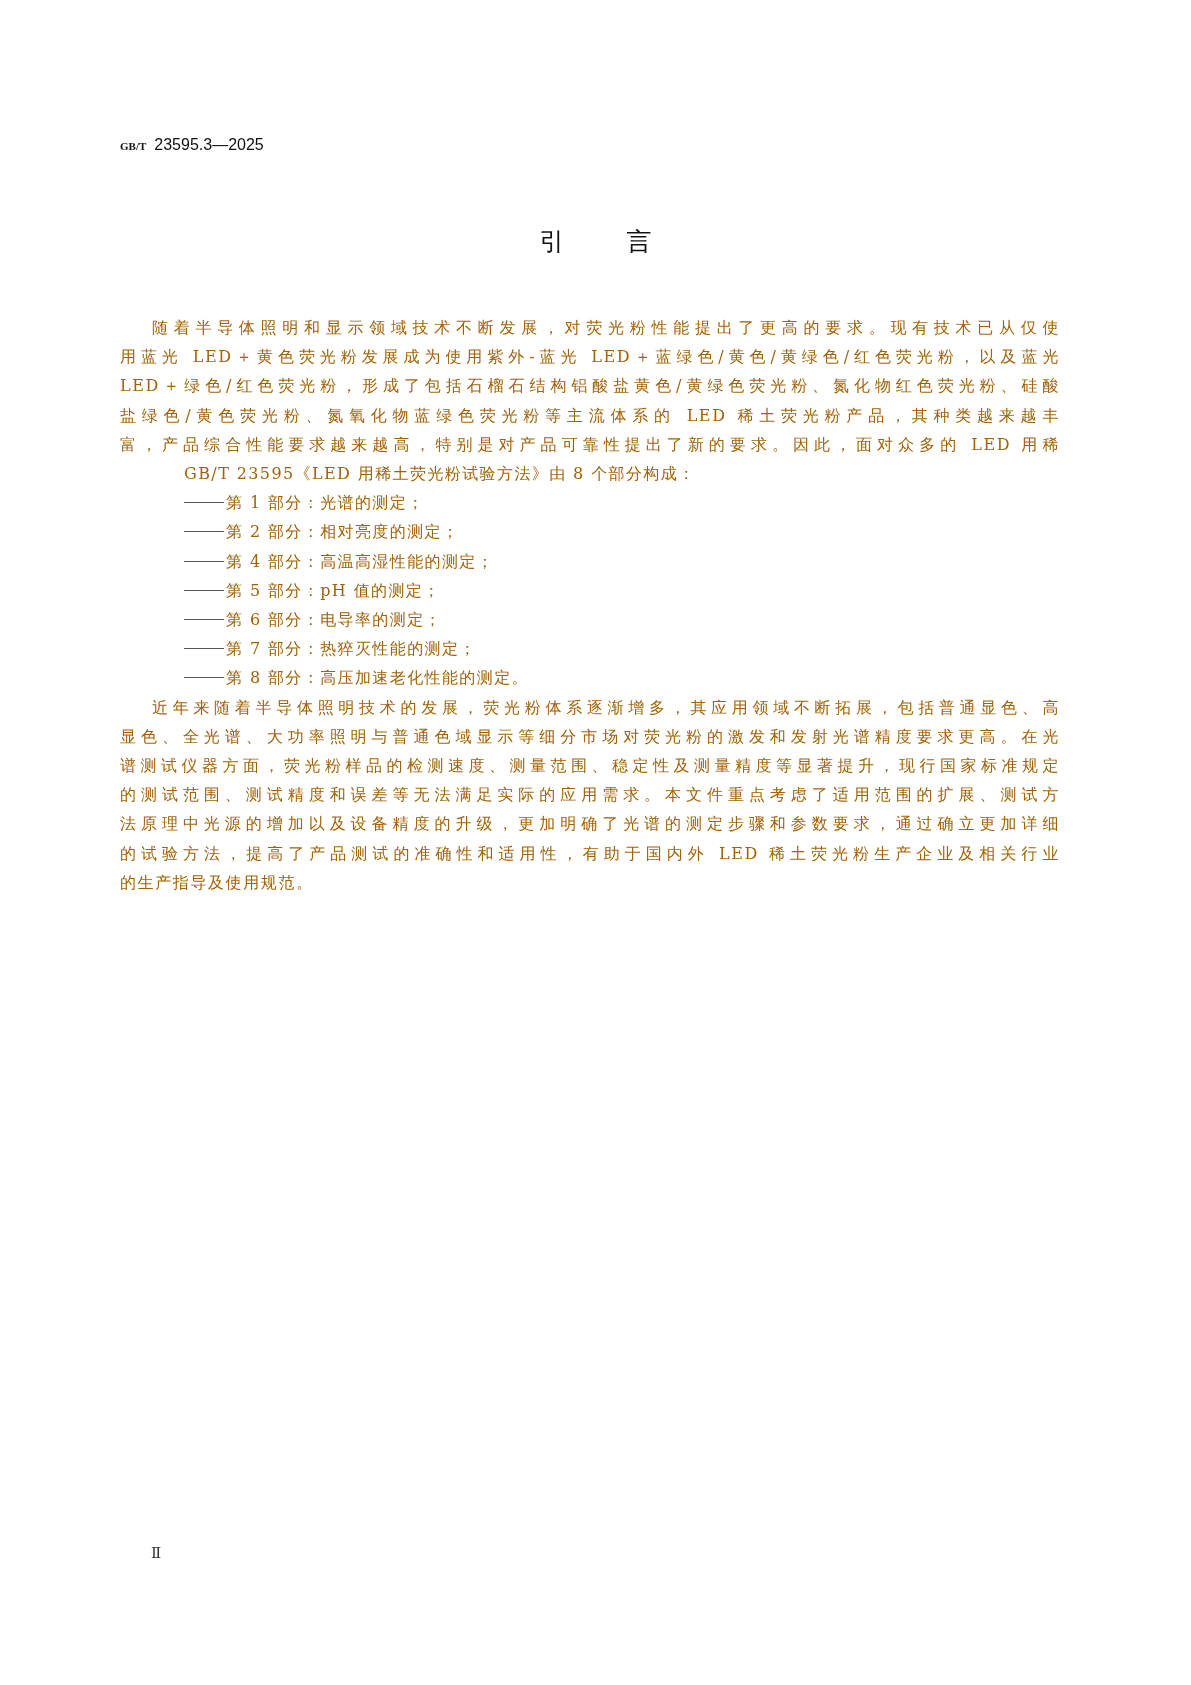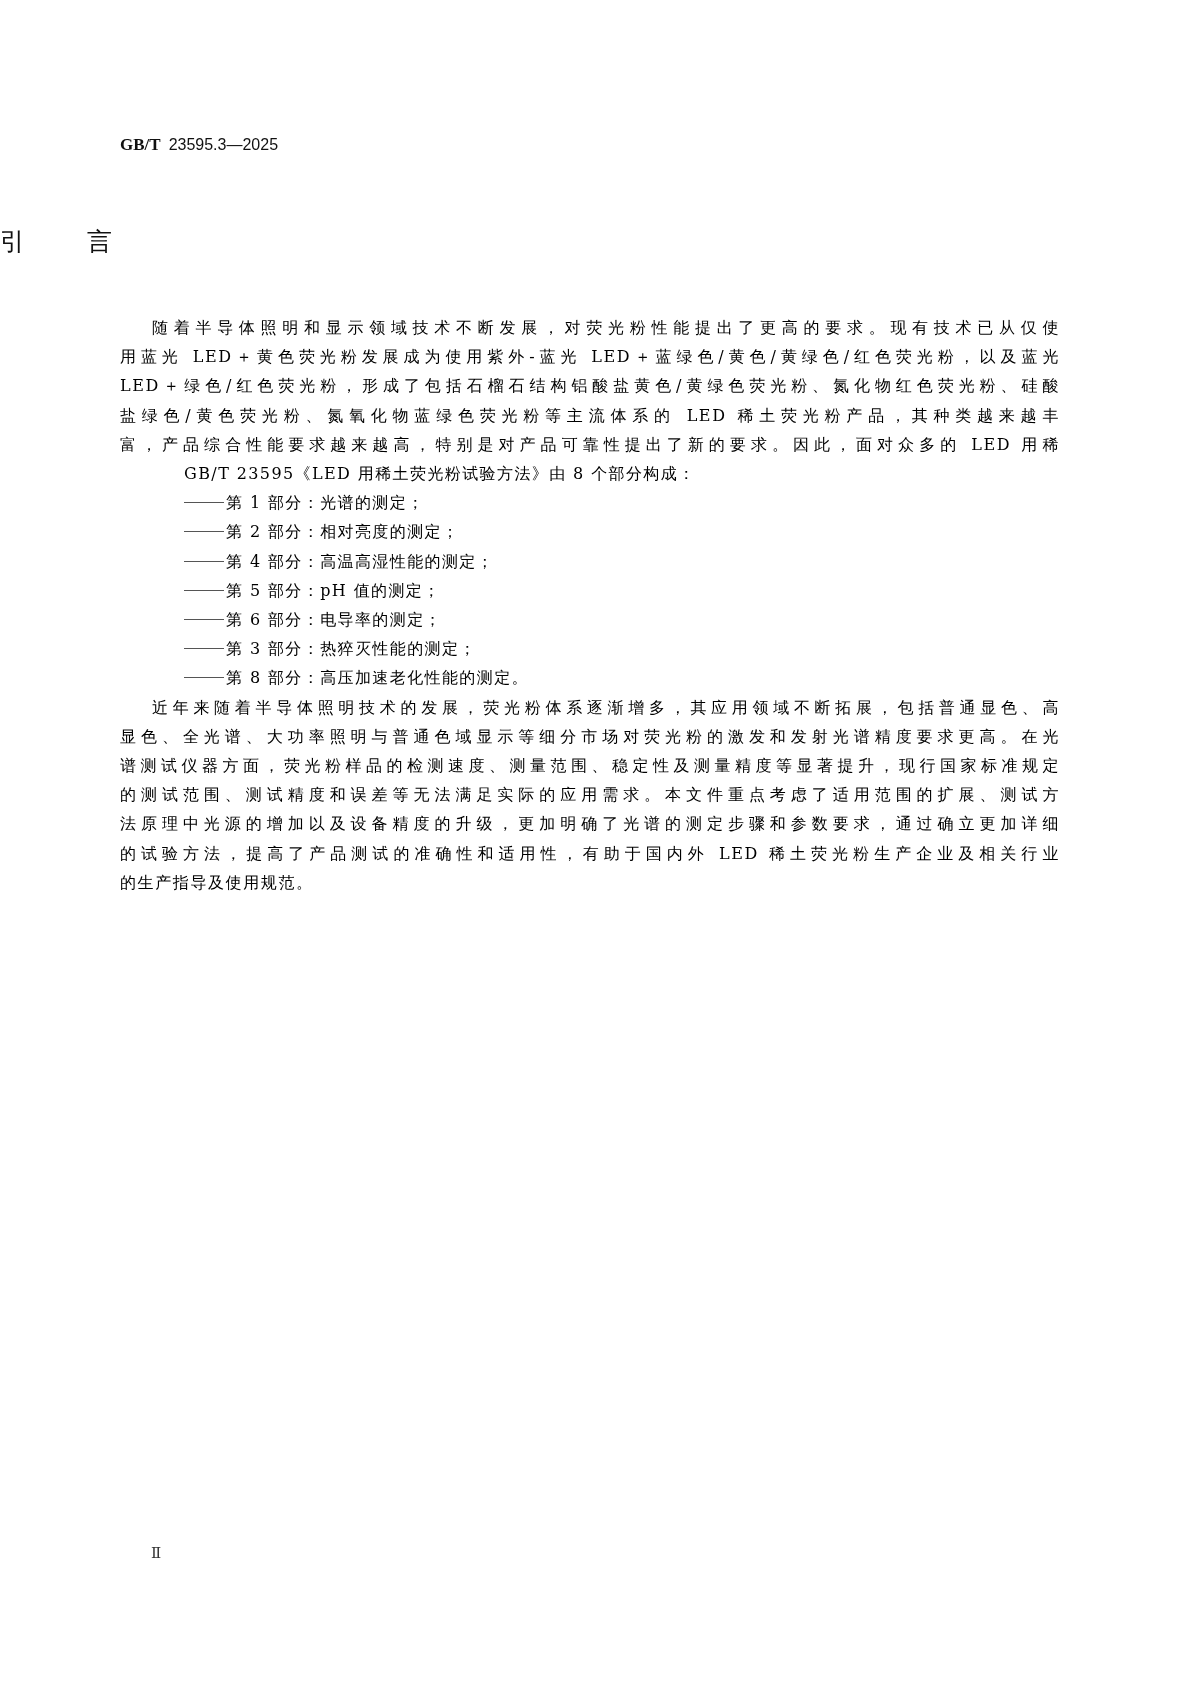--- a/index.html
+++ b/index.html
@@ -20,52 +20,53 @@
       left: 120px;
       top: 133px;
       font-size: 16px;
       line-height: 24px;
       white-space: nowrap;
       color: #111;
     }
     .std-code .prefix {
       font-family: "Liberation Serif", "DejaVu Serif", serif;
       font-weight: bold;
-      font-size: 17px;
+      font-size: 11px;
     }
     .std-code .num {
       font-family: "Liberation Sans", "DejaVu Sans", sans-serif;
       font-size: 16px;
       margin-left: 8px;
     }
     .title {
       position: absolute;
       top: 224px;
       left: 0;
       width: 1191px;
+      text-align: center;
       font-family: "DejaVu Sans", "Liberation Sans", sans-serif;
       font-size: 25px;
       line-height: 36px;
       letter-spacing: 0;
       color: #111;
     }
     .title span {
       display: inline-block;
     }
     .title .gap {
       width: 62px;
     }
     .body {
       position: absolute;
       left: 120px;
       top: 313px;
       width: 940px;
       font-size: 16px;
       line-height: 29.2px;
-      color: #000000;
+      color: #a16207;
     }
     .para {
       margin: 0;
       text-indent: 32px;
       text-align: justify;
       text-align-last: left;
       letter-spacing: 1.6px;
     }
     .line {
       display: block;
@@ -139,21 +140,21 @@
   </div>
 
   <div class="para">
     <span class="intro-line">GB/T 23595《LED 用稀土荧光粉试验方法》由 8 个部分构成：</span>
     <ul class="list">
       <li><span class="dash"></span><span>第 1 部分：光谱的测定；</span></li>
       <li><span class="dash"></span><span>第 2 部分：相对亮度的测定；</span></li>
       <li><span class="dash"></span><span>第 4 部分：高温高湿性能的测定；</span></li>
       <li><span class="dash"></span><span>第 5 部分：pH 值的测定；</span></li>
       <li><span class="dash"></span><span>第 6 部分：电导率的测定；</span></li>
-      <li><span class="dash"></span><span>第 3 部分：热猝灭性能的测定；</span></li>
+      <li><span class="dash"></span><span>第 7 部分：热猝灭性能的测定；</span></li>
       <li><span class="dash"></span><span>第 8 部分：高压加速老化性能的测定。</span></li>
     </ul>
   </div>
 
   <div class="para">
     <span class="line first">近年来随着半导体照明技术的发展，荧光粉体系逐渐增多，其应用领域不断拓展，包括普通显色、高</span>
     <span class="line">显色、全光谱、大功率照明与普通色域显示等细分市场对荧光粉的激发和发射光谱精度要求更高。在光</span>
     <span class="line">谱测试仪器方面，荧光粉样品的检测速度、测量范围、稳定性及测量精度等显著提升，现行国家标准规定</span>
     <span class="line">的测试范围、测试精度和误差等无法满足实际的应用需求。本文件重点考虑了适用范围的扩展、测试方</span>
     <span class="line">法原理中光源的增加以及设备精度的升级，更加明确了光谱的测定步骤和参数要求，通过确立更加详细</span>

